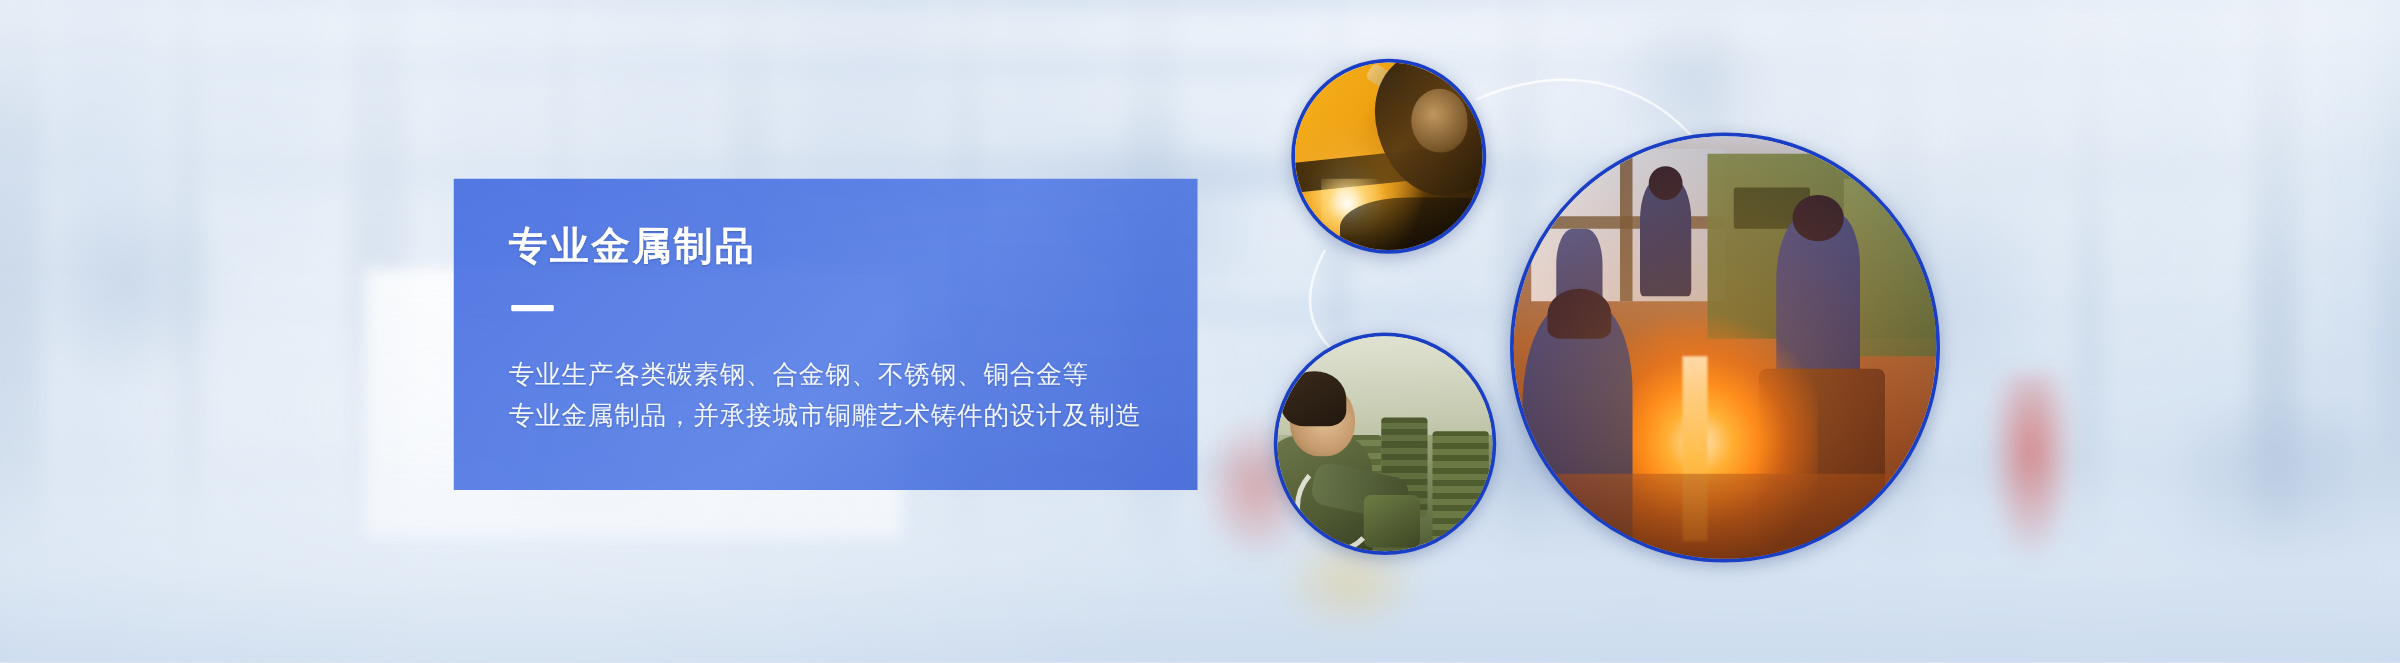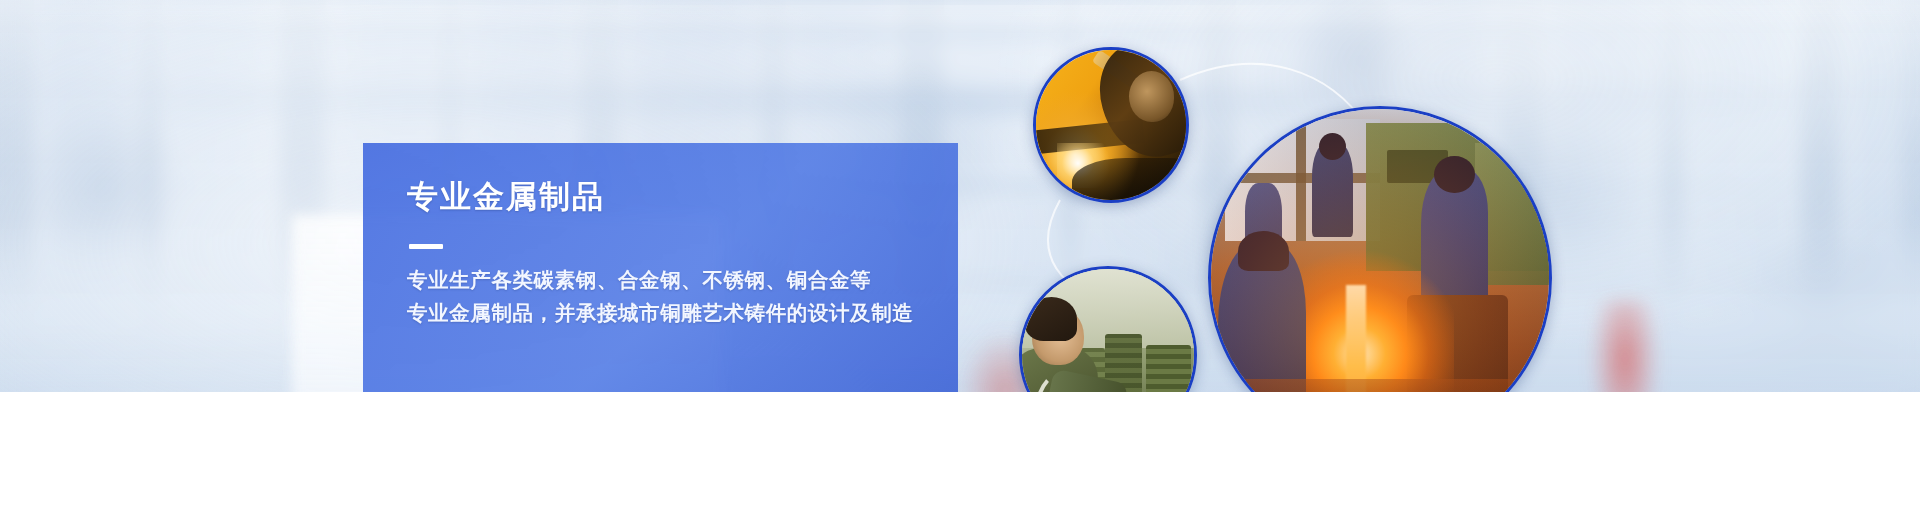--- a/index.html
+++ b/index.html
@@ -1,21 +1,21 @@
 <!DOCTYPE html>
 <html lang="zh"><head>
 <meta charset="utf-8">
 <title>Banner</title>
 <style>
   html,body{margin:0;padding:0;background:#fff;}
   body{font-family:"Liberation Sans","DejaVu Sans",sans-serif;}
 
   .banner{
     position:relative;
-    width:1920px;height:392px;
+    width:1920px;height:530px;
     overflow:hidden;
     background:#d8e3f0;
   }
 
   
   .bg-wrap{position:absolute;inset:0;overflow:hidden;}
   .bg-base{
     position:absolute;inset:-60px;
     background:
       linear-gradient(180deg, rgba(255,255,255,.55) 0%, rgba(255,255,255,0) 30%, rgba(210,225,242,.5) 100%),
@@ -77,24 +77,24 @@
     text-shadow:0 1px 2px rgba(20,40,100,.30);
     white-space:nowrap;
   }
   .panel-rule{
     width:34px;height:5px;
     background:#ffffff;
     margin:32px 0 0 2px;
     border-radius:1px;
   }
   .panel-desc{
-    margin:14px 0 0 0;
+    margin:34px 0 0 0;
     color:#f2f6ff;
     font-size:20.5px;
-    font-weight:700;
+    font-weight:400;
     line-height:1.62;
     letter-spacing:.6px;
     text-shadow:0 1px 2px rgba(20,40,100,.25);
     white-space:nowrap;
   }
   .panel-desc span{display:block;}
 
   
   .collage{position:absolute;left:0;top:0;right:0;bottom:0;pointer-events:none;}
   .collage svg{position:absolute;left:0;top:0;}

